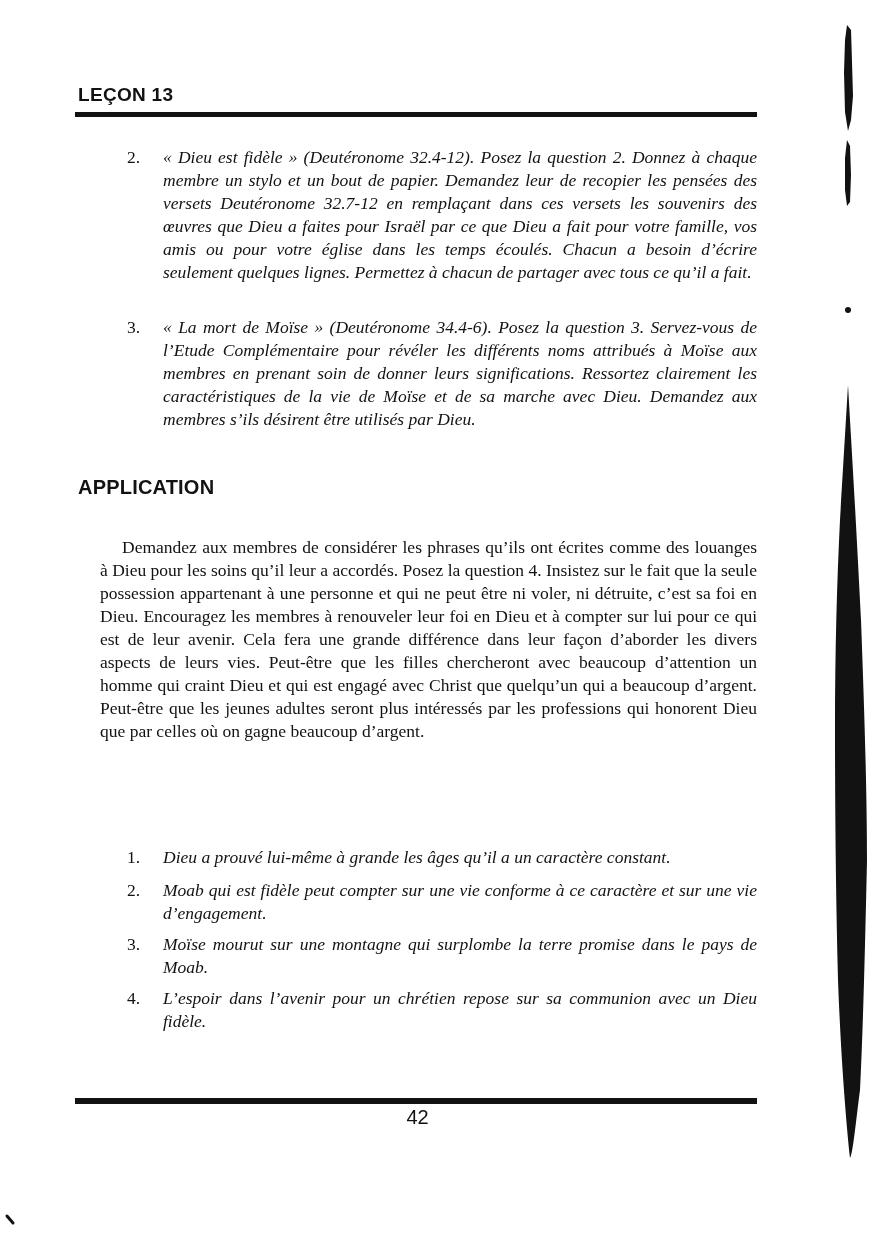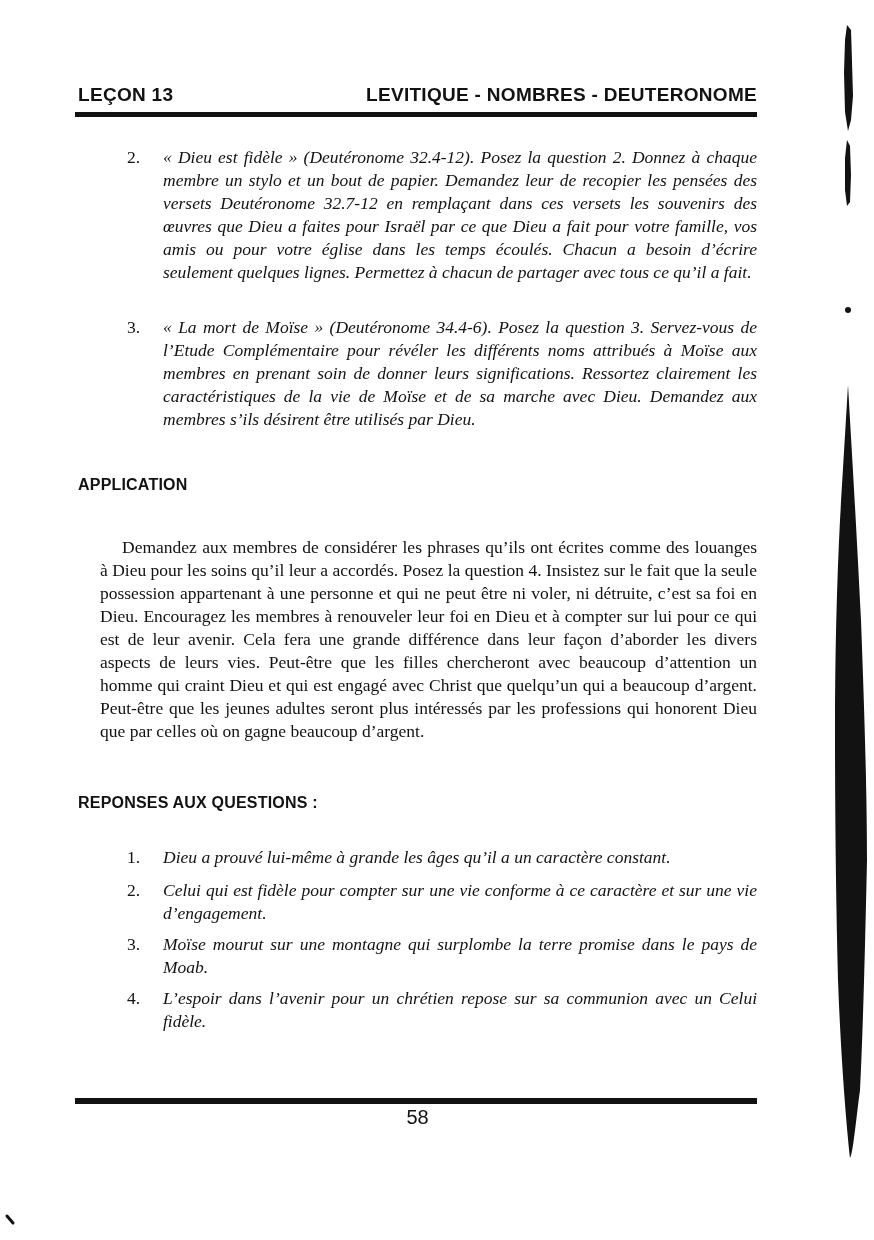--- a/index.html
+++ b/index.html
@@ -31,21 +31,21 @@
     display:flex;
     font-size:17.5px; line-height:23px;
   }
   .list-num { flex:0 0 36px; }
   .list-text { flex:1 1 auto; text-align:justify;font-style:italic; }
 
   
   .section-heading {
     left:78px;
     font-family:"Liberation Sans", sans-serif;
-    font-weight:bold; font-size:16px; letter-spacing:0.2px;
+    font-weight:bold; font-size:20px; letter-spacing:0.2px;
   }
 
   
   .body-paragraph {
     left:100px; top:536px; width:657px;
     font-size:17.5px; line-height:23px;
     text-align:justify; text-indent:22px;
   }
 
   
@@ -58,57 +58,55 @@
 
   .artifact-layer { left:0; top:0; width:874px; height:1240px; pointer-events:none; }
 </style>
 </head>
 <body>
 
 <div class="page">
 
   <div class="abs header-row">
     <span>LEÇON 13</span>
-    <span>LEVITIQUE - NOMBRES - DEUTERONOME</span>
   </div>
   <div class="abs rule header-rule"></div>
 
   <div class="abs list-item" style="top:146px;">
     <span class="list-num">2.</span>
     <span class="list-text">« Dieu est fidèle » (Deutéronome 32.4-12). Posez la question 2. Donnez à chaque membre un stylo et un bout de papier. Demandez leur de recopier les pensées des versets Deutéronome 32.7-12 en remplaçant dans ces versets les souvenirs des œuvres que Dieu a faites pour Israël par ce que Dieu a fait pour votre famille, vos amis ou pour votre église dans les temps écoulés. Chacun a besoin d’écrire seulement quelques lignes. Permettez à chacun de partager avec tous ce qu’il a fait.</span>
   </div>
   <div class="abs list-item" style="top:316px;">
     <span class="list-num">3.</span>
     <span class="list-text">« La mort de Moïse » (Deutéronome 34.4-6). Posez la question 3. Servez-vous de l’Etude Complémentaire pour révéler les différents noms attribués à Moïse aux membres en prenant soin de donner leurs significations. Ressortez clairement les caractéristiques de la vie de Moïse et de sa marche avec Dieu. Demandez aux membres s’ils désirent être utilisés par Dieu.</span>
   </div>
 
   <div class="abs section-heading" style="top:476px;">APPLICATION</div>
   <div class="abs body-paragraph">Demandez aux membres de considérer les phrases qu’ils ont écrites comme des louanges à Dieu pour les soins qu’il leur a accordés. Posez la question 4. Insistez sur le fait que la seule possession appartenant à une personne et qui ne peut être ni voler, ni détruite, c’est sa foi en Dieu. Encouragez les membres à renouveler leur foi en Dieu et à compter sur lui pour ce qui est de leur avenir. Cela fera une grande différence dans leur façon d’aborder les divers aspects de leurs vies. Peut-être que les filles chercheront avec beaucoup d’attention un homme qui craint Dieu et qui est engagé avec Christ que quelqu’un qui a beaucoup d’argent. Peut-être que les jeunes adultes seront plus intéressés par les professions qui honorent Dieu que par celles où on gagne beaucoup d’argent.</div>
 
-  <div class="abs section-heading" style="top:794px;">REPONSES AUX QUESTIONS :</div>
 
   <div class="abs list-item" style="top:846px;">
     <span class="list-num">1.</span>
     <span class="list-text">Dieu a prouvé lui-même à grande les âges qu’il a un caractère constant.</span>
   </div>
   <div class="abs list-item" style="top:879px;">
     <span class="list-num">2.</span>
-    <span class="list-text">Celui qui est fidèle pour compter sur une vie conforme à ce caractère et sur une vie d’engagement.</span>
+    <span class="list-text">Moab qui est fidèle peut compter sur une vie conforme à ce caractère et sur une vie d’engagement.</span>
   </div>
   <div class="abs list-item" style="top:933px;">
     <span class="list-num">3.</span>
     <span class="list-text">Moïse mourut sur une montagne qui surplombe la terre promise  dans le pays de Moab.</span>
   </div>
   <div class="abs list-item" style="top:987px;">
     <span class="list-num">4.</span>
-    <span class="list-text">L’espoir dans l’avenir pour un chrétien repose sur sa communion avec un Celui fidèle.</span>
+    <span class="list-text">L’espoir dans l’avenir pour un chrétien repose sur sa communion avec un Dieu fidèle.</span>
   </div>
 
   <div class="abs rule footer-rule"></div>
-  <div class="abs page-number">58</div>
+  <div class="abs page-number">42</div>
 
   <svg class="abs artifact-layer" width="874" height="1240" viewBox="0 0 874 1240" xmlns="http://www.w3.org/2000/svg">
 
     <path fill="#121212" d="M847,25 L851,30 L852,62 L853,96 L851,120 L848,131 L845,112 L844,72 L845,40 Z"></path>
     <path fill="#121212" d="M847,140 L850,146 L851,175 L850,202 L847,206 L845,190 L845,158 Z"></path>
     <circle fill="#121212" cx="848" cy="310" r="3"></circle>
 
     <path fill="#121212" d="M848,385
          C846,420 843,470 840,520
          C837,580 835,650 835,730

